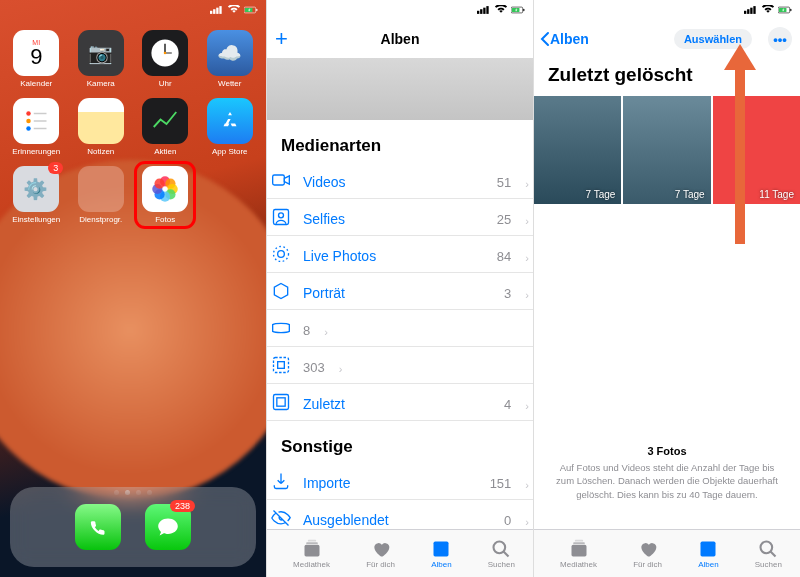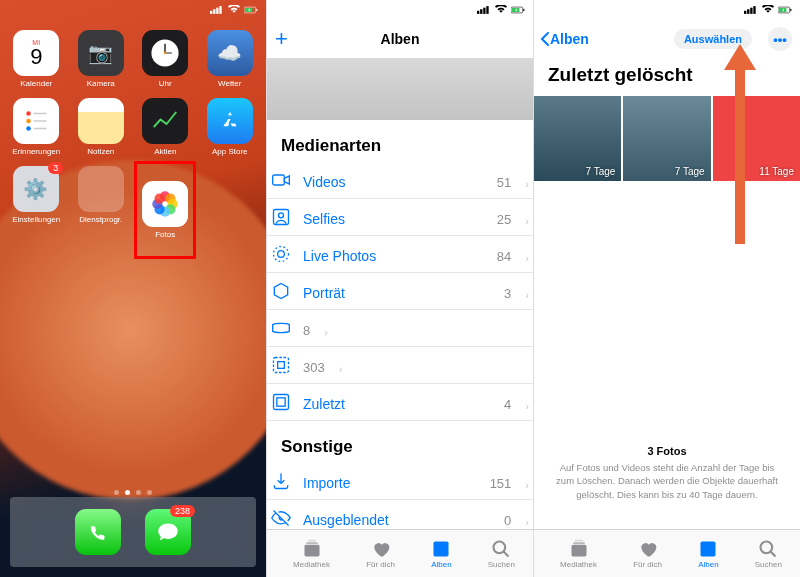--- a/index.html
+++ b/index.html
@@ -13,23 +13,23 @@
 .s1 .status-bar { color: #fff; }
 .status-bar svg { width: 14px; height: 10px; }
 
 .s1 .wallpaper-shape { position: absolute; top: 160px; left: -40px; width: 340px; height: 340px; background: radial-gradient(circle, #e89060 0%, #cc5a2f 60%); border-radius: 50%; filter: blur(2px); }
 
 .home-icons { position: relative; padding: 10px 4px 0; display: grid; grid-template-columns: repeat(4, 1fr); gap: 10px 0; justify-items: center; }
 .app { display: flex; flex-direction: column; align-items: center; width: 62px; position: relative; }
 .app-icon { width: 46px; height: 46px; border-radius: 11px; background: #fff; display: flex; align-items: center; justify-content: center; position: relative; font-size: 20px; }
 .app-label { font-size: 8px; color: #fff; margin-top: 3px; white-space: nowrap; }
 .badge { position: absolute; top: -4px; right: -4px; background: #ff3b30; color: #fff; border-radius: 10px; font-size: 9px; padding: 1px 5px; min-width: 15px; text-align: center; }
-.highlight-box { border: 3px solid #ff0000; border-radius: 1px; padding: 17px; margin: -5px; }
-
-.dock { position: absolute; bottom: 10px; left: 10px; right: 10px; height: 70px; background: rgba(255,255,255,0.25); border-radius: 4px; backdrop-filter: blur(10px); display: flex; justify-content: center; gap: 24px; align-items: center; }
+.highlight-box { border: 3px solid #ff0000; border-radius: 11px; padding: 2px; margin: -5px; }
+
+.dock { position: absolute; bottom: 10px; left: 10px; right: 10px; height: 80px; background: rgba(255,255,255,0.25); border-radius: 24px; backdrop-filter: blur(10px); display: flex; justify-content: center; gap: 24px; align-items: center; }
 .page-dots { position: absolute; bottom: 82px; left: 50%; transform: translateX(-50%); display: flex; gap: 6px; }
 .dot { width: 5px; height: 5px; border-radius: 50%; background: rgba(255,255,255,0.4); }
 .dot.active { background: #fff; }
 
 .nav-header { height: 38px; display: flex; align-items: center; justify-content: center; position: relative; font-size: 14px; font-weight: 600; padding: 0 8px; }
 .nav-left { position: absolute; left: 8px; color: #007aff; font-size: 22px; font-weight: 300; }
 .nav-back { position: absolute; left: 6px; color: #007aff; font-size: 14px; display: flex; align-items: center; }
 .nav-right { position: absolute; right: 8px; display: flex; gap: 16px; align-items: center; }
 .pill { background: #eef0f2; color: #007aff; border-radius: 13px; padding: 4px 10px; font-size: 11px; }
 .more-btn { width: 24px; height: 24px; border-radius: 50%; background: #eef0f2; color: #007aff; display: flex; align-items: center; justify-content: center; font-size: 13px; font-weight: bold; }
@@ -45,21 +45,21 @@
 .row-count { color: #8e8e93; font-size: 13px; margin-right: 4px; }
 .row-chev { color: #c7c7cc; font-size: 11px; }
 
 .tab-bar { position: absolute; bottom: 0; left: 0; right: 0; height: 48px; background: #f9f9f9; border-top: 0.5px solid #d1d1d6; display: flex; justify-content: space-around; align-items: center; padding-left: 8px; }
 .tab-item { display: flex; flex-direction: column; align-items: center; gap: 1px; color: #8e8e93; font-size: 8px; }
 .tab-item.active { color: #007aff; }
 .tab-item svg { width: 20px; height: 20px; }
 
 .s3 .title { font-size: 19px; font-weight: 700; padding: 6px 14px 10px; }
 .deleted-grid { display: flex; gap: 2px; padding: 0 0 0 0; }
-.del-item { width: 88px; height: 85px; background: #aaa; position: relative; }
+.del-item { width: 88px; height: 108px; background: #aaa; position: relative; }
 .del-days { position: absolute; bottom: 4px; right: 6px; color: #fff; font-size: 10px; text-shadow: 0 0 3px rgba(0,0,0,0.6); }
 .info-text { font-size: 9.5px; color: #8e8e93; text-align: center; padding: 0 18px; line-height: 1.4; position: absolute; bottom: 76px; left: 0; right: 0; }
 .info-count { font-weight: 600; color: #000; font-size: 11px; display: block; margin-bottom: 2px; }
 
 .arrow-anno { position: absolute; top: 44px; right: 38px; width: 44px; height: 200px; pointer-events: none; }
 
 .cal-box { background: #fff; display: flex; flex-direction: column; align-items: center; justify-content: center; color: #000; }
 .cal-day { font-size: 7px; color: #ff3b30; }
 .cal-num { font-size: 22px; font-weight: 300; line-height: 1; }
 </style>

